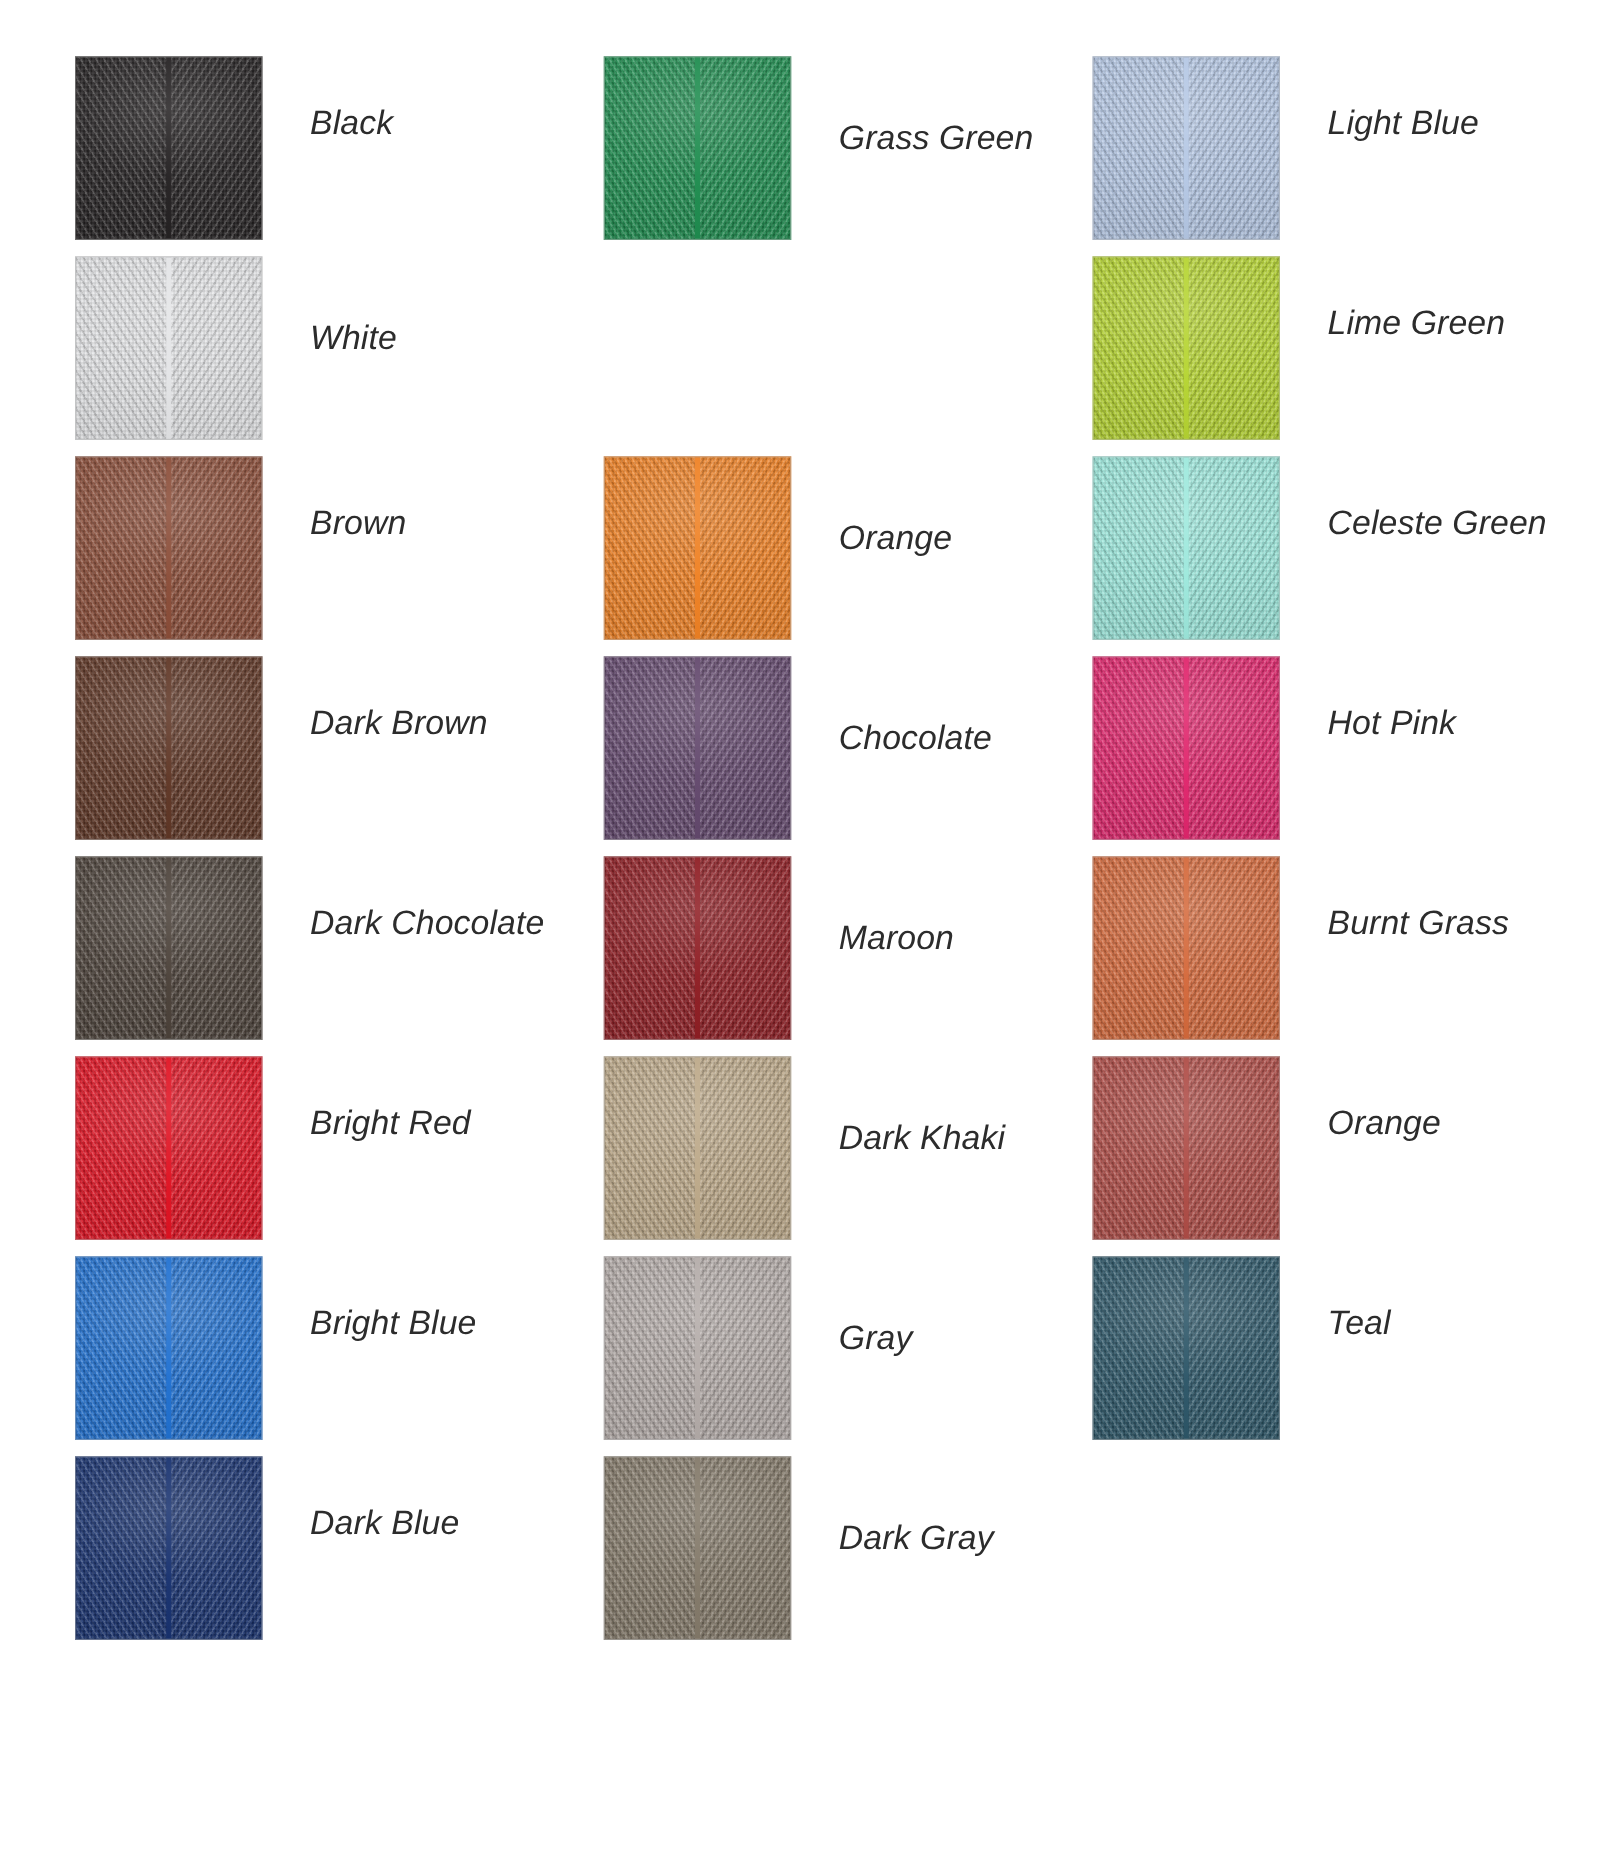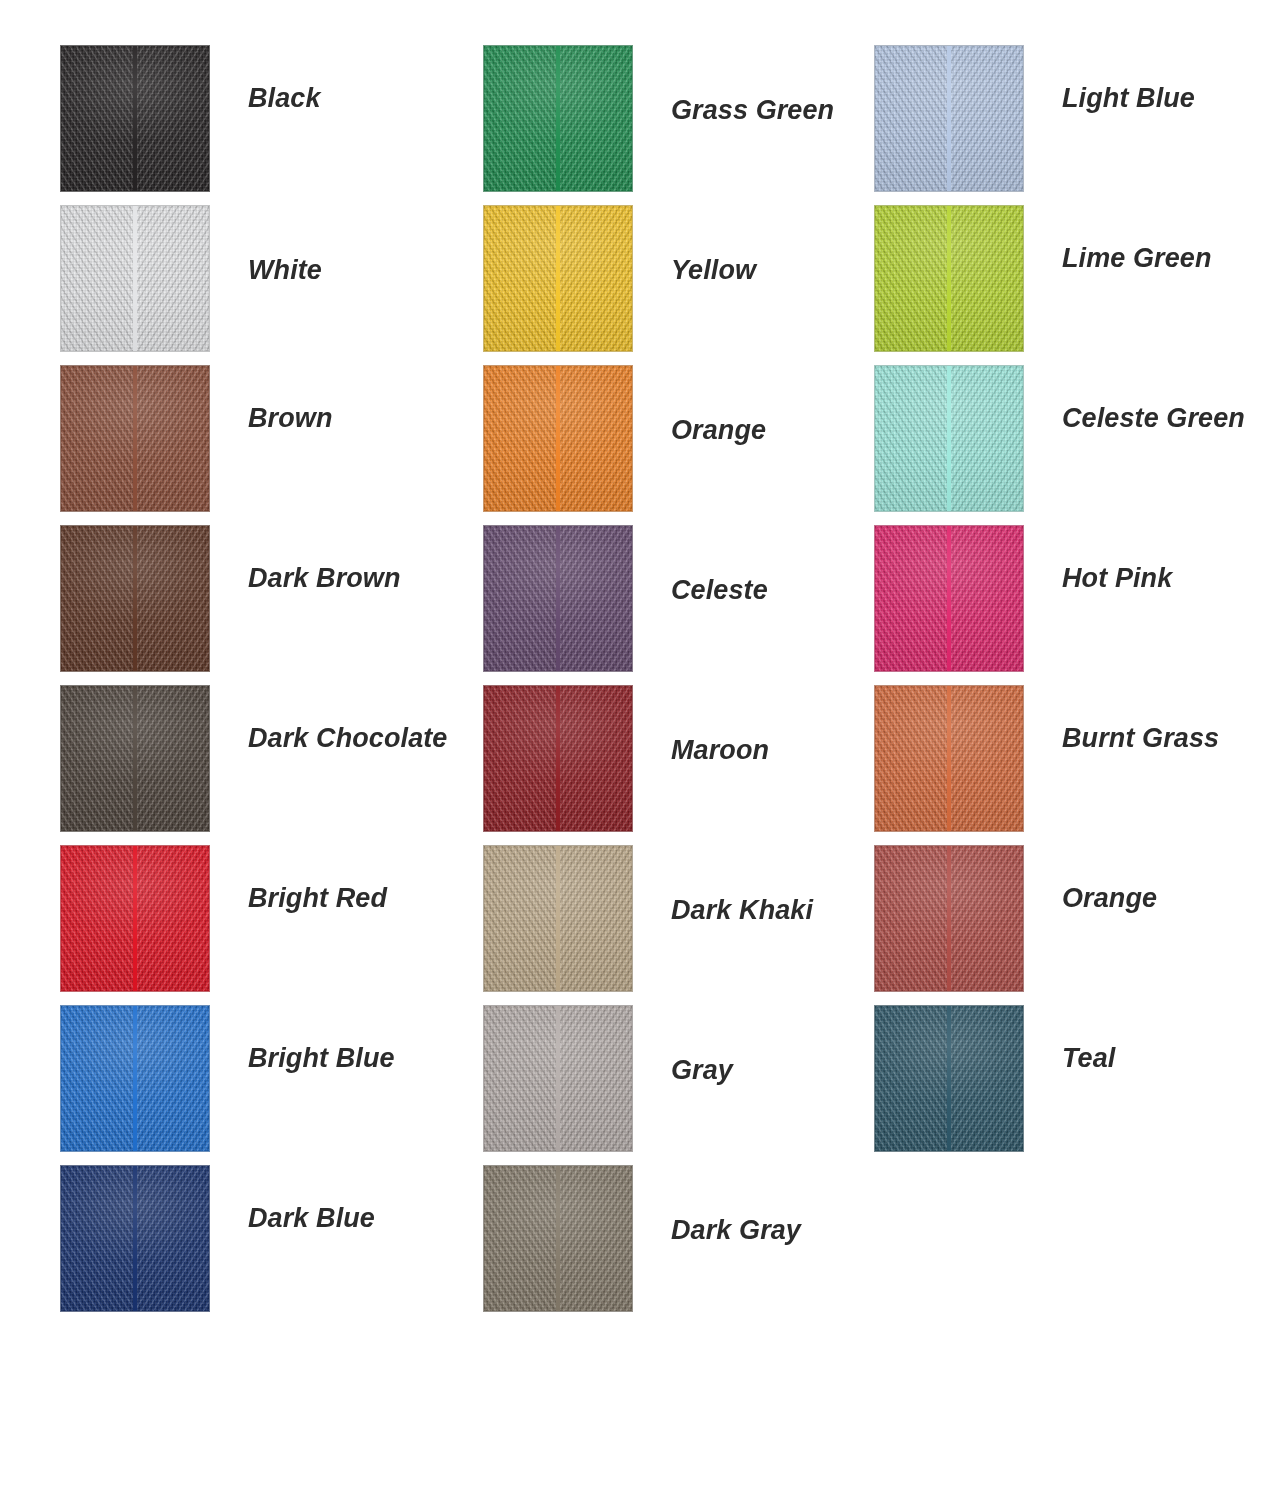--- a/index.html
+++ b/index.html
@@ -116,21 +116,21 @@
         rgba(0,0,0,0.05) 100%);
     pointer-events: none;
   }
 
   .label {
     position: absolute;
     left: 248px;
     top: 0;
     font-size: 27px;
     font-style: italic;
-    font-weight: bold;
+    font-weight: normal;
     color: #2c2c2c;
     white-space: nowrap;
     letter-spacing: 0.1px;
     line-height: 1;
   }
 </style>
 </head>
 <body>
 
 <div id="chart">
@@ -274,36 +274,20 @@
           </div>
           <div class="weave right">
             <div class="twill"></div>
             <div class="warp"></div>
             <div class="weft"></div>
           </div>
           <div class="sheen"></div>
         </div>
         <div class="label" style="top: 52px;">Grass Green</div>
       </div>
-      <div class="swatch-row" style="top: 205px;">
-        <div class="swatch" title="Yellow" style="background-color: rgb(244, 196, 39);">
-          <div class="weave left">
-            <div class="twill"></div>
-            <div class="warp"></div>
-            <div class="weft"></div>
-          </div>
-          <div class="weave right">
-            <div class="twill"></div>
-            <div class="warp"></div>
-            <div class="weft"></div>
-          </div>
-          <div class="sheen"></div>
-        </div>
-        <div class="label" style="top: 52px;">Yellow</div>
-      </div>
       <div class="swatch-row" style="top: 365px;">
         <div class="swatch" title="Orange" style="background-color: rgb(239, 128, 34);">
           <div class="weave left">
             <div class="twill"></div>
             <div class="warp"></div>
             <div class="weft"></div>
           </div>
           <div class="weave right">
             <div class="twill"></div>
             <div class="warp"></div>
@@ -320,21 +304,21 @@
             <div class="warp"></div>
             <div class="weft"></div>
           </div>
           <div class="weave right">
             <div class="twill"></div>
             <div class="warp"></div>
             <div class="weft"></div>
           </div>
           <div class="sheen"></div>
         </div>
-        <div class="label" style="top: 52px;">Celeste</div>
+        <div class="label" style="top: 52px;">Chocolate</div>
       </div>
       <div class="swatch-row" style="top: 685px;">
         <div class="swatch" title="Maroon" style="background-color: rgb(142, 28, 34);">
           <div class="weave left">
             <div class="twill"></div>
             <div class="warp"></div>
             <div class="weft"></div>
           </div>
           <div class="weave right">
             <div class="twill"></div>

